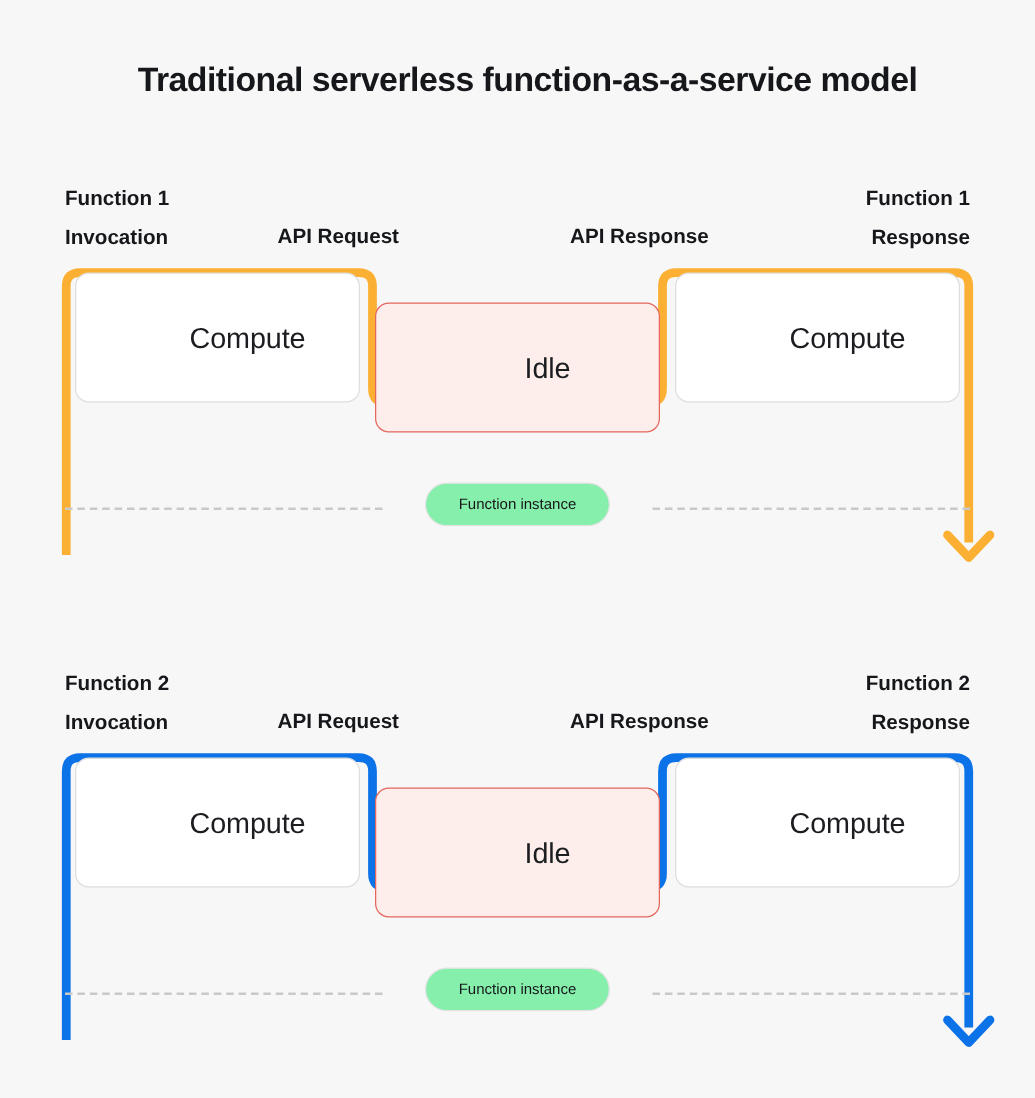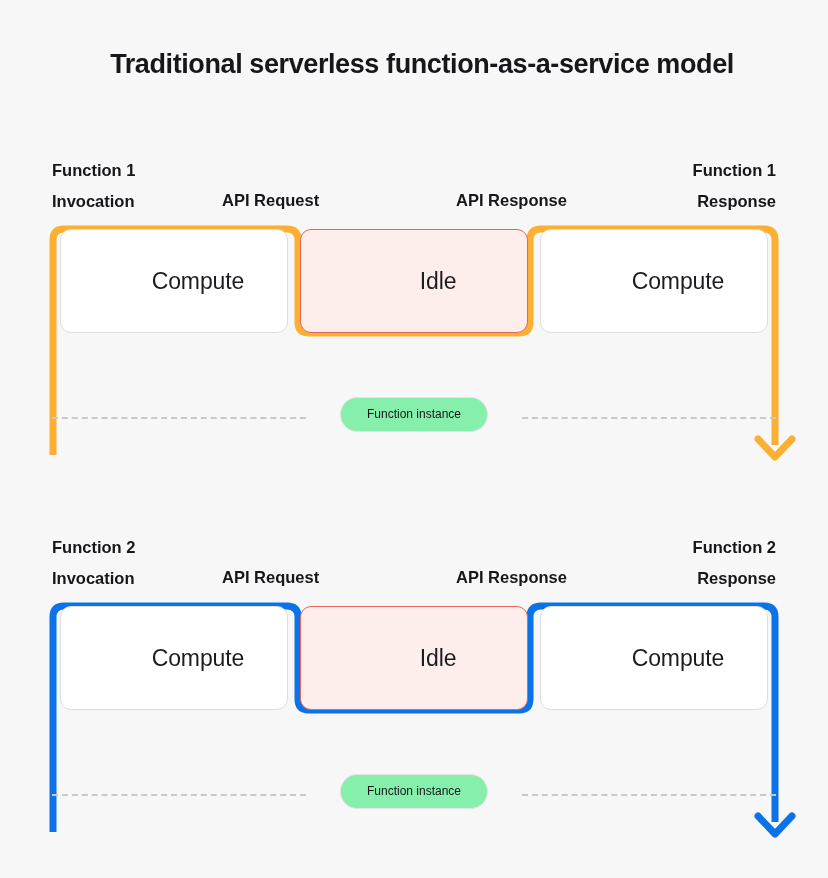--- a/index.html
+++ b/index.html
@@ -34,21 +34,21 @@
     text-align: center;
     line-height: 1.25;
   }
 
   
   .track {
     position: absolute;
     left: 0;
     width: 828px;
   }
-  .track-1 { top: 155px; }
+  .track-1 { top: 144px; }
   .track-2 { top: 532px; }
 
   
   .captions {
     position: relative;
     height: 62px;
   }
   .caption {
     position: absolute;
     font-size: 16.5px;
@@ -94,21 +94,21 @@
     background: #ffffff;
     border: 1px solid #dedede;
     color: #1b1d20;
   }
   .seg-idle {
     background: #fdeeec;
     border: 1px solid #e4665c;
     color: #1b1d20;
   }
   .seg-a { left: 60px;  width: 228px; }
-  .seg-b { left: 300px; width: 228px; }
+  .seg-b { left: 300px; width: 228px; margin-top: 24px; }
   .seg-c { left: 540px; width: 228px; }
 
   
   .divider {
     position: relative;
     height: 62px;
     margin-top: 10px;
   }
   .dash-line {
     position: absolute;

